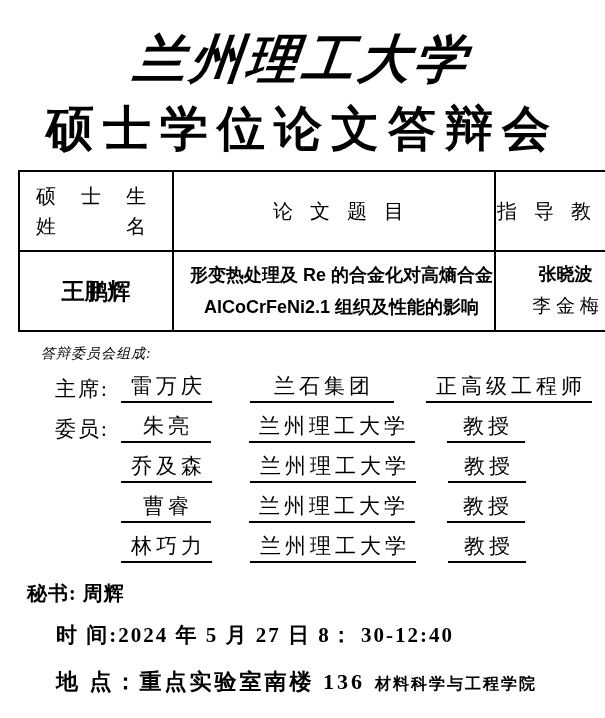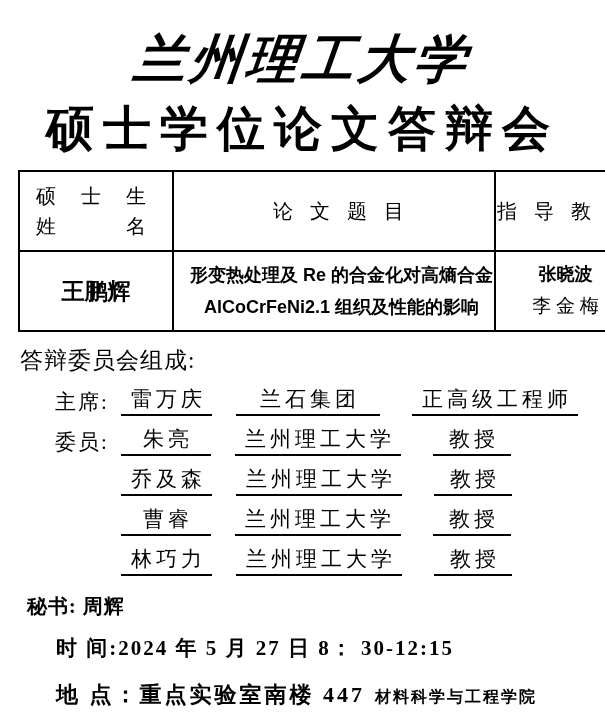--- a/index.html
+++ b/index.html
@@ -77,40 +77,41 @@
     line-height: 30px;
   }
   .advisor-2 {
     font-family: "Liberation Serif", serif;
     font-size: 19px;
     line-height: 34px;
     white-space: nowrap;
   }
   
   .committee-heading {
-    margin: 13px 0 0 20px;
-    font-size: 23px;
+    margin: 13px 0 0 41px;
+    font-size: 14px;
     letter-spacing: 1px;
+    font-style: italic;
   }
   .c-row {
     display: flex;
     align-items: flex-end;
     margin: 13px 0 0 55px;
     font-size: 21px;
     height: 27px;
     white-space: nowrap;
   }
   .c-label { width: 66px; letter-spacing: 2px; flex: none; }
   .c-underline {
     border-bottom: 2px solid #000;
     text-align: center;
     letter-spacing: 4px;
     padding: 0 6px 1px 10px;
   }
-  .c-name  { min-width: 74px;  margin-right: 24px; }
+  .c-name  { min-width: 74px;  margin-right: 38px; }
   .c-affil { min-width: 128px; margin-right: 32px; }
   .c-title { min-width: 62px; margin-top: 48px; }
   
   .secretary-line {
     margin: 17px 0 0 27px;
     font-size: 20px;
     font-weight: bold;
     letter-spacing: 1px;
   }
   .time-line {
@@ -204,20 +205,20 @@
   <span class="c-underline c-affil">兰州理工大学</span>
   <span class="c-underline c-title">教授</span>
 </div>
 
 <div class="secretary-line">
   <span>秘书:</span>
   <span>周辉</span>
 </div>
 
 <div class="time-line">
-  <span>时 间:</span><span>2024 年 5 月 27 日 8： 30-12:15</span>
+  <span>时 间:</span><span>2024 年 5 月 27 日 8： 30-12:40</span>
 </div>
 
 <div class="location-line">
   <span>地 点：</span>
-  <span>重点实验室南楼 447</span>
+  <span>重点实验室南楼 136</span>
   <span class="dept">材料科学与工程学院</span>
 </div>
 
 </body></html>

